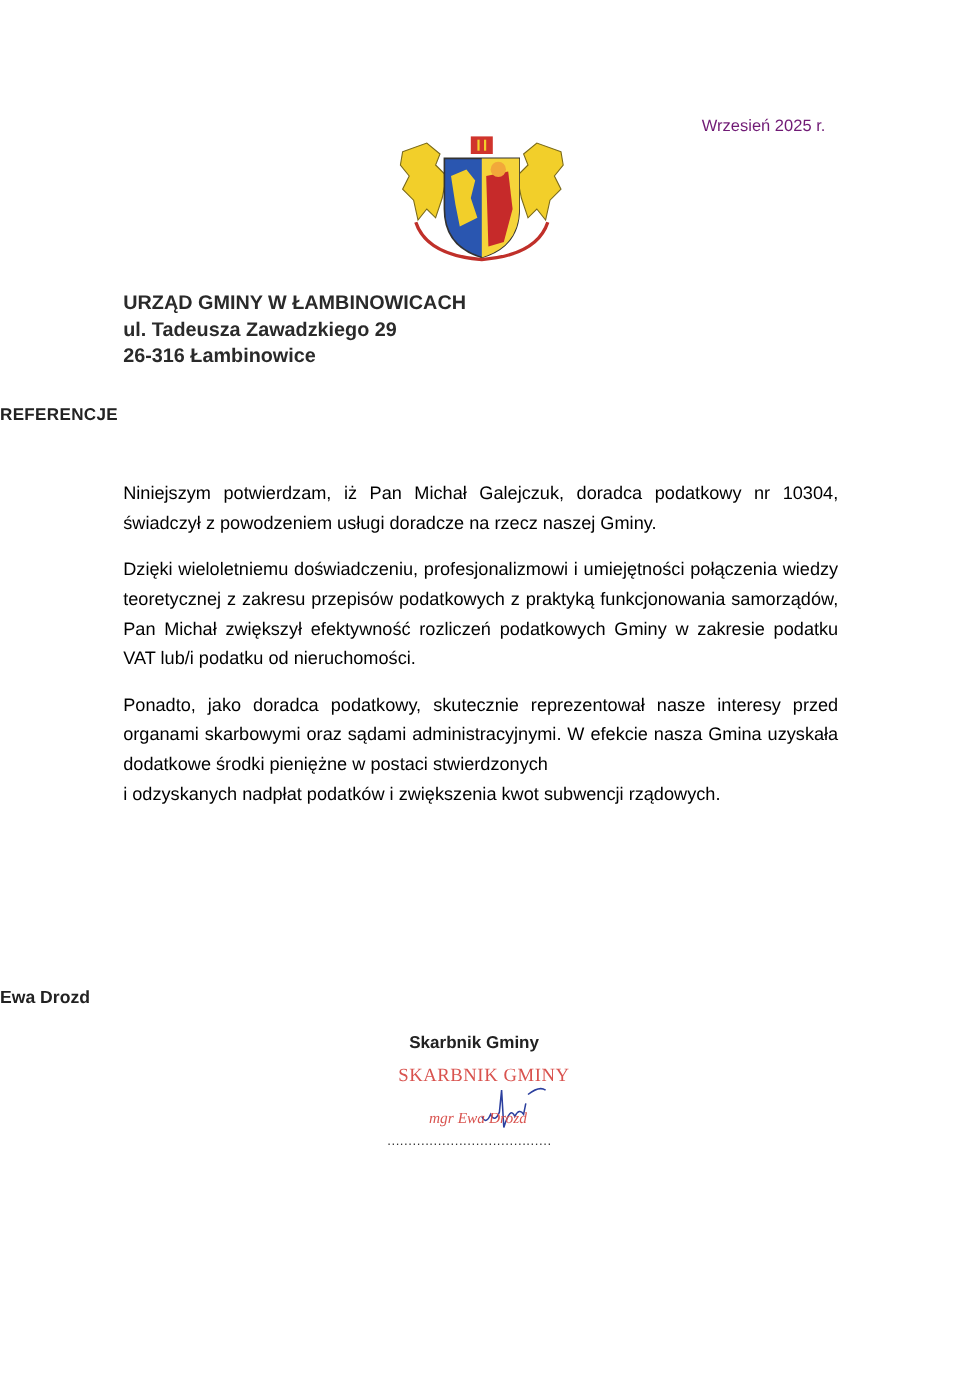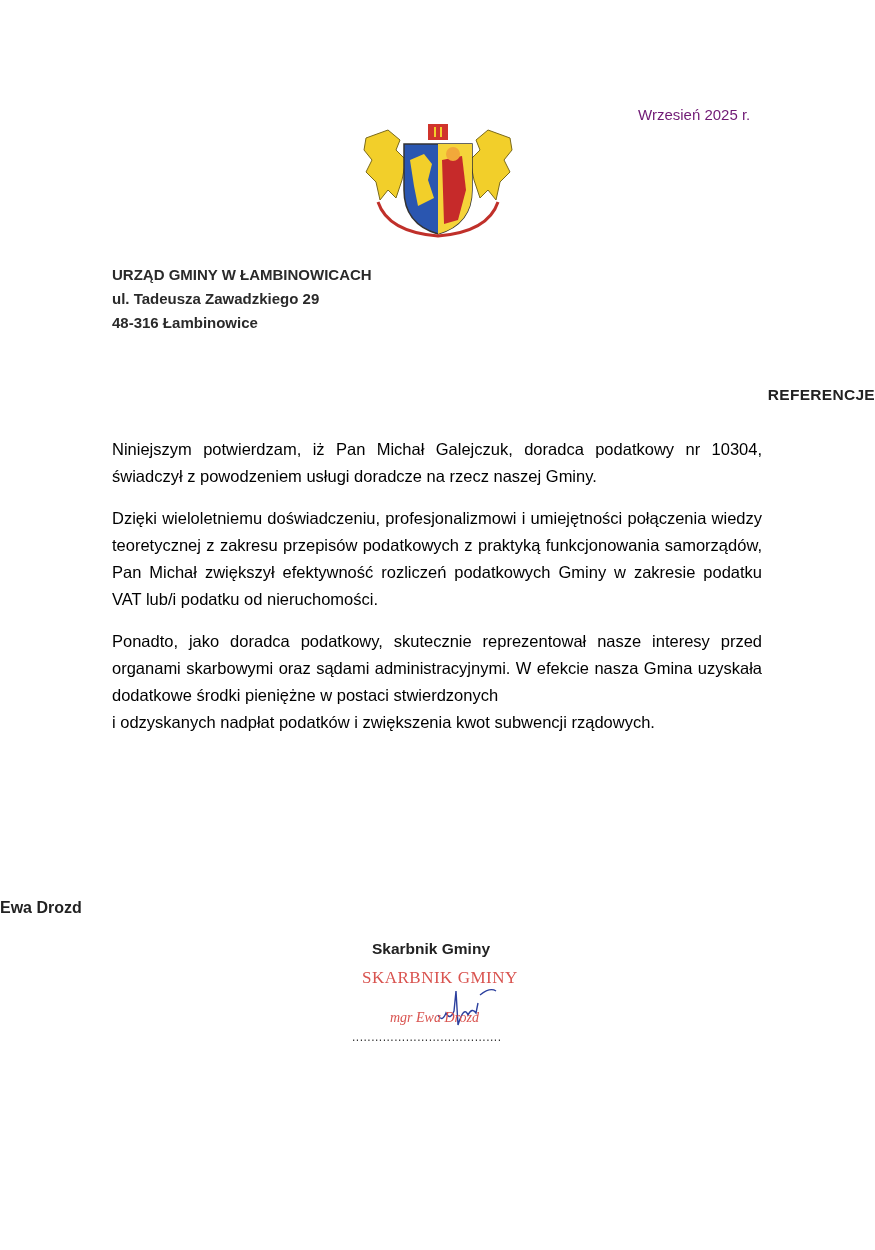--- a/index.html
+++ b/index.html
@@ -1,22 +1,22 @@
 <!DOCTYPE html>
 <html><head>
 <meta charset="utf-8">
 <style>
   html, body { margin: 0; padding: 0; background: #ffffff; }
   body { width: 875px; height: 1250px; position: relative; overflow: hidden;
          font-family: "Liberation Sans", "DejaVu Sans", sans-serif; color: #222; }
   .date { position: absolute; left: 638px; top: 106px; font-size: 15px; color: #701a75; }
   .crest { position: absolute; left: 358px; top: 120px; width: 160px; height: 120px; }
-  .address { position: absolute; left: 112px; top: 263px; font-size: 15px; font-weight: bold;
+  .address { position: absolute; left: 112px; top: 263px; font-size: 18px; font-weight: bold;
              line-height: 24px; color: #2a2a2a; }
-  .title { position: absolute; left: 0; width: 875px; top: 386px; text-align: right;
+  .title { position: absolute; left: 0; width: 875px; top: 369px; text-align: left;
            font-size: 15.5px; font-weight: bold; color: #222; letter-spacing: 0.3px; }
   .body { position: absolute; left: 112px; width: 650px; top: 436px; font-size: 16.5px;
           line-height: 27px; color: #000000; }
   .body p { margin: 0 0 15px 0; text-align: justify; }
   .body p .nl { display: block; text-align: left; }
   .sig-name { position: absolute; left: 0; width: 875px; top: 899px; text-align: left;
               font-size: 16px; font-weight: bold; color: #222; }
   .sig-role { position: absolute; left: 372px; top: 940px; font-size: 15.5px; font-weight: bold; color: #222; }
   .stamp-title { position: absolute; left: 362px; top: 968px; font-family: "Liberation Serif", serif;
                  font-size: 17px; color: #d9534f; letter-spacing: 0.5px; }
@@ -45,21 +45,21 @@
   <path d="M84 40 L104 36 L108 70 L100 100 L86 104 Z" fill="#c62a2a"></path>
   <circle cx="95" cy="34" r="7" fill="#f2a83a"></circle>
   <path d="M52 40 L66 34 L74 44 L70 60 L76 78 L60 86 L56 66 Z" fill="#f2cf2a"></path>
 
   <path d="M20 82 Q30 112 80 116 Q130 112 140 82" fill="none" stroke="#c0302a" stroke-width="3"></path>
 </svg>
 
 <div class="address">
   <div>URZĄD GMINY W ŁAMBINOWICACH</div>
   <div>ul. Tadeusza Zawadzkiego 29</div>
-  <div>48-316 Łambinowice</div>
+  <div>26-316 Łambinowice</div>
 </div>
 
 <div class="title">REFERENCJE</div>
 
 <div class="body">
   <p>Niniejszym potwierdzam, iż Pan Michał Galejczuk, doradca podatkowy nr 10304, świadczył z powodzeniem usługi doradcze na rzecz naszej Gminy.</p>
   <p>Dzięki wieloletniemu doświadczeniu, profesjonalizmowi i umiejętności połączenia wiedzy teoretycznej z zakresu przepisów podatkowych z praktyką funkcjonowania samorządów, Pan Michał zwiększył efektywność rozliczeń podatkowych Gminy w zakresie podatku VAT lub/i podatku od nieruchomości.</p>
   <p>
     <span>Ponadto, jako doradca podatkowy, skutecznie reprezentował nasze interesy przed organami skarbowymi oraz sądami administracyjnymi. W efekcie nasza Gmina uzyskała dodatkowe środki pieniężne w postaci stwierdzonych</span>
     <span class="nl">i odzyskanych nadpłat podatków i zwiększenia kwot subwencji rządowych.</span>

